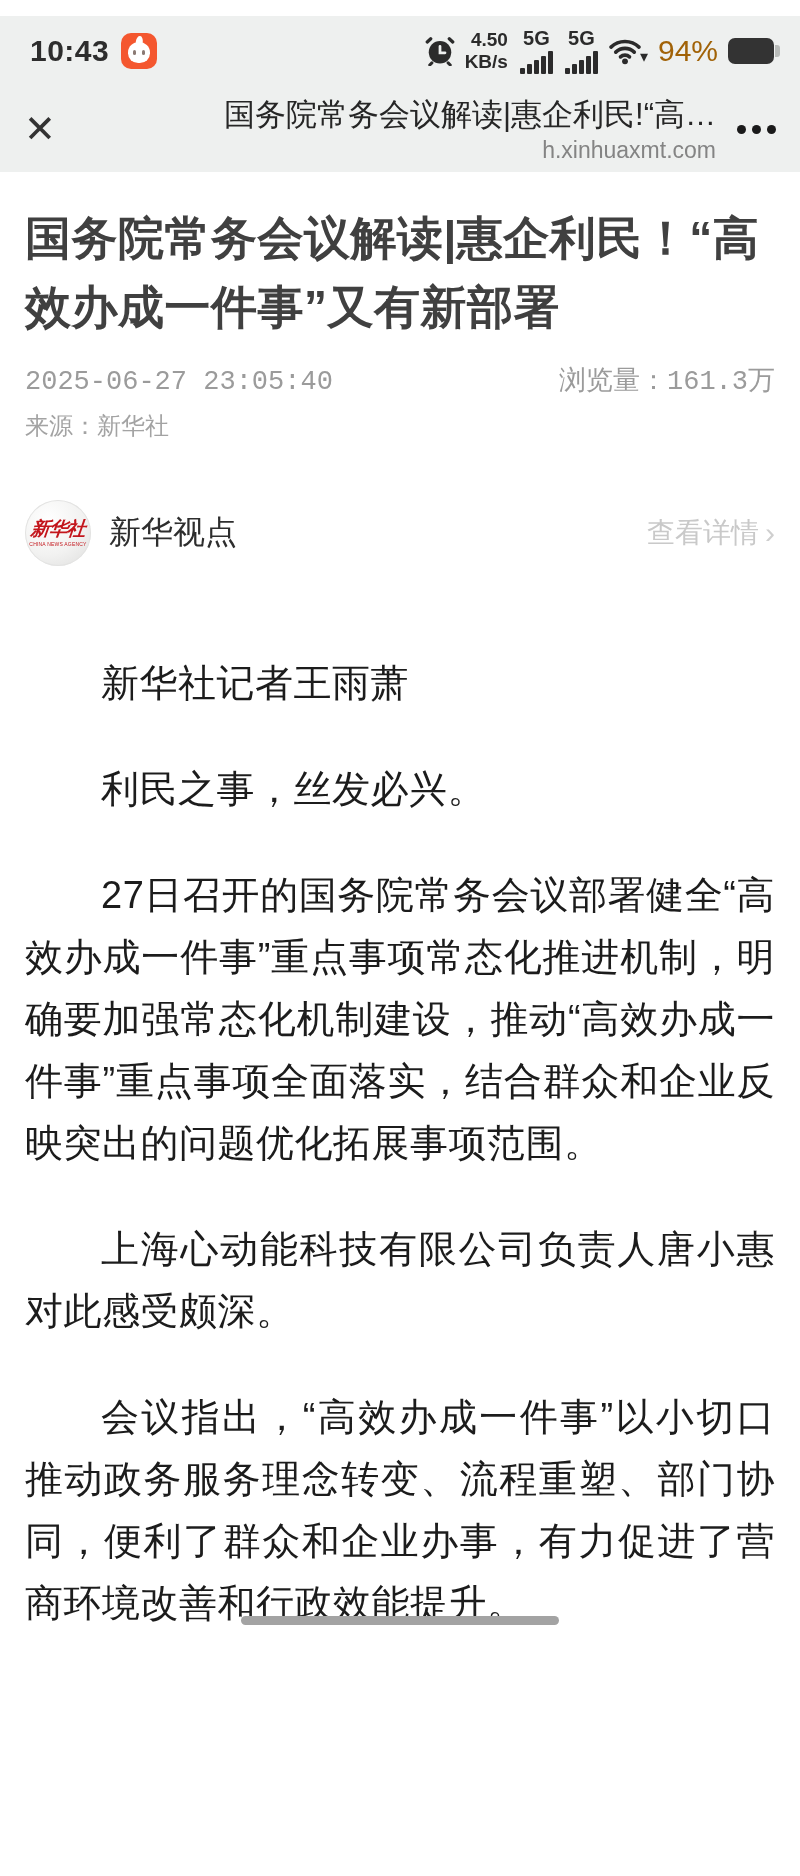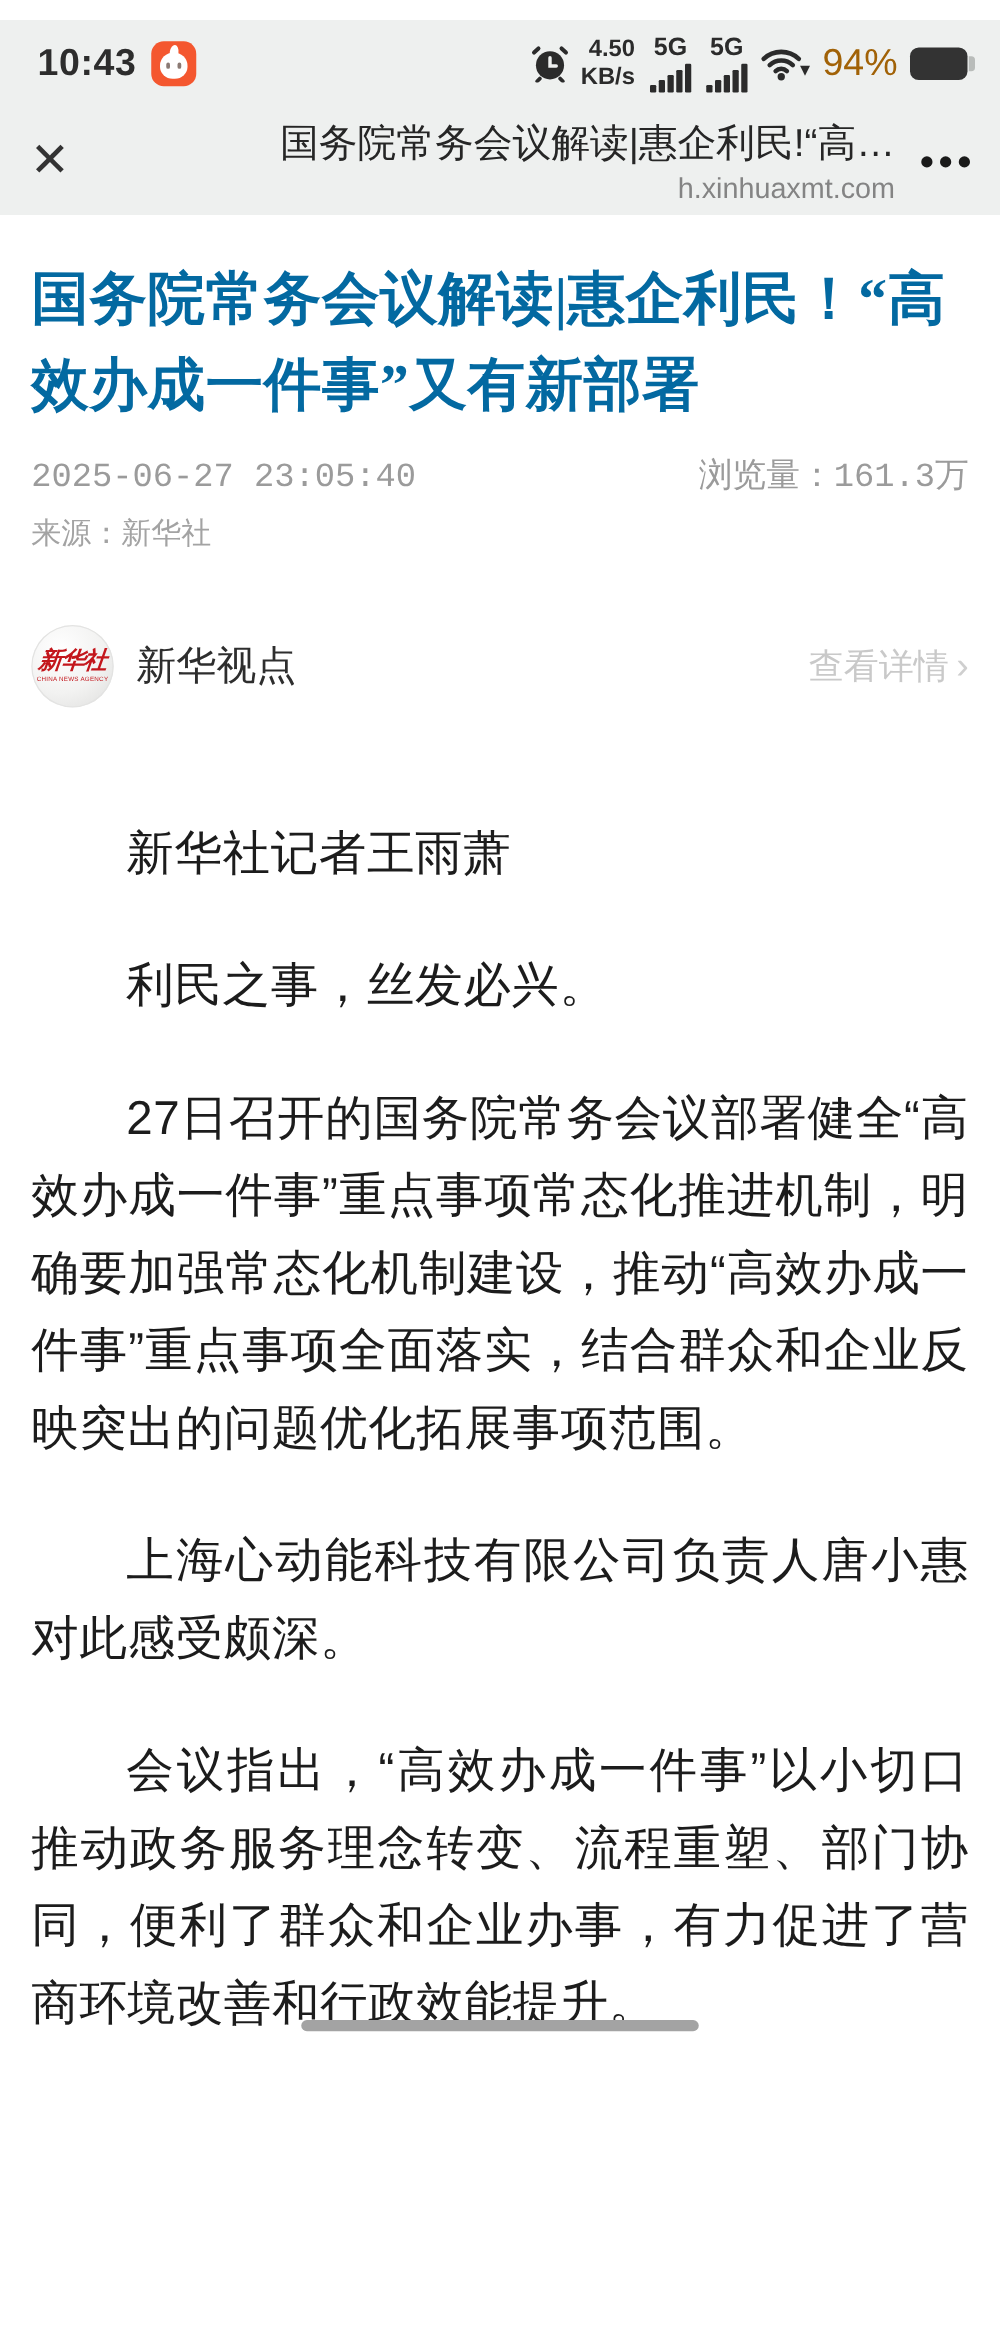--- a/index.html
+++ b/index.html
@@ -32,21 +32,21 @@
   .browser-header{height:86px;display:flex;align-items:center;padding:0 24px;box-sizing:border-box;}
   .bh-close{width:60px;font-size:38px;font-weight:300;color:#333;line-height:1;cursor:pointer;}
   .bh-center{flex:1;text-align:right;overflow:hidden;padding-top:4px;}
   .bh-title{font-size:31px;color:#262626;line-height:1.25;white-space:nowrap;overflow:hidden;}
   .bh-url{font-size:23px;color:#848484;line-height:1.3;margin-top:2px;}
   .bh-menu{width:60px;display:flex;justify-content:flex-end;gap:6px;cursor:pointer;}
   .bh-menu i{width:9px;height:9px;border-radius:50%;background:#1a1a1a;display:block;}
 
   
   .content{background:#fff;padding:0 25px;box-sizing:border-box;}
-  .article-title{margin:32px 0 20px;font-size:46px;font-weight:700;color:#0369a1;line-height:1.5;letter-spacing:.5px;font-family:Liberation Serif, serif;}
+  .article-title{margin:32px 0 20px;font-size:46px;font-weight:700;color:#404040;line-height:1.5;letter-spacing:.5px;}
   .meta-row{display:flex;justify-content:space-between;align-items:baseline;margin-top:18px;font-family:Liberation Mono, monospace;}
   .pub-time{font-size:27px;color:#9b9b9b;}
   .views{font-size:27px;color:#9b9b9b;}
   .source-row{margin-top:12px;font-size:24px;color:#a3a3a3;}
   .author-card{display:flex;align-items:center;margin-top:58px;}
   .avatar{position:relative;width:66px;height:66px;border-radius:50%;background:radial-gradient(circle at 35% 30%,#ffffff 0%,#f2f2f1 55%,#dddddc 100%);display:flex;flex-direction:column;align-items:center;justify-content:center;box-shadow:inset 0 0 0 1px #e3e3e2;}
   .avatar .cn{font-size:19px;font-weight:700;color:#c3161c;font-style:italic;letter-spacing:-1px;line-height:1;transform:skewX(-6deg);}
   .avatar .en{font-size:5px;color:#c3161c;margin-top:3px;letter-spacing:.2px;white-space:nowrap;}
   .author-name{margin-left:18px;font-size:32px;color:#2e2e2e;}
   .detail-link{margin-left:auto;font-size:28px;color:#c9c9c9;display:flex;align-items:center;gap:6px;cursor:pointer;}

